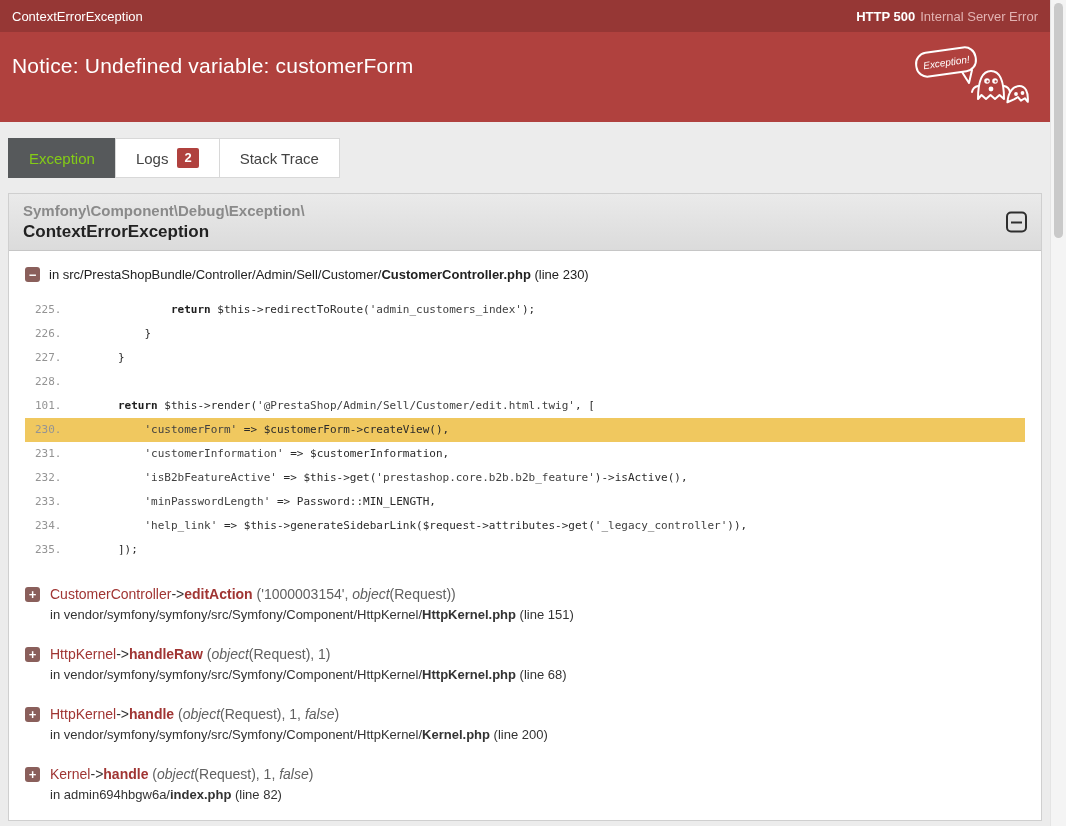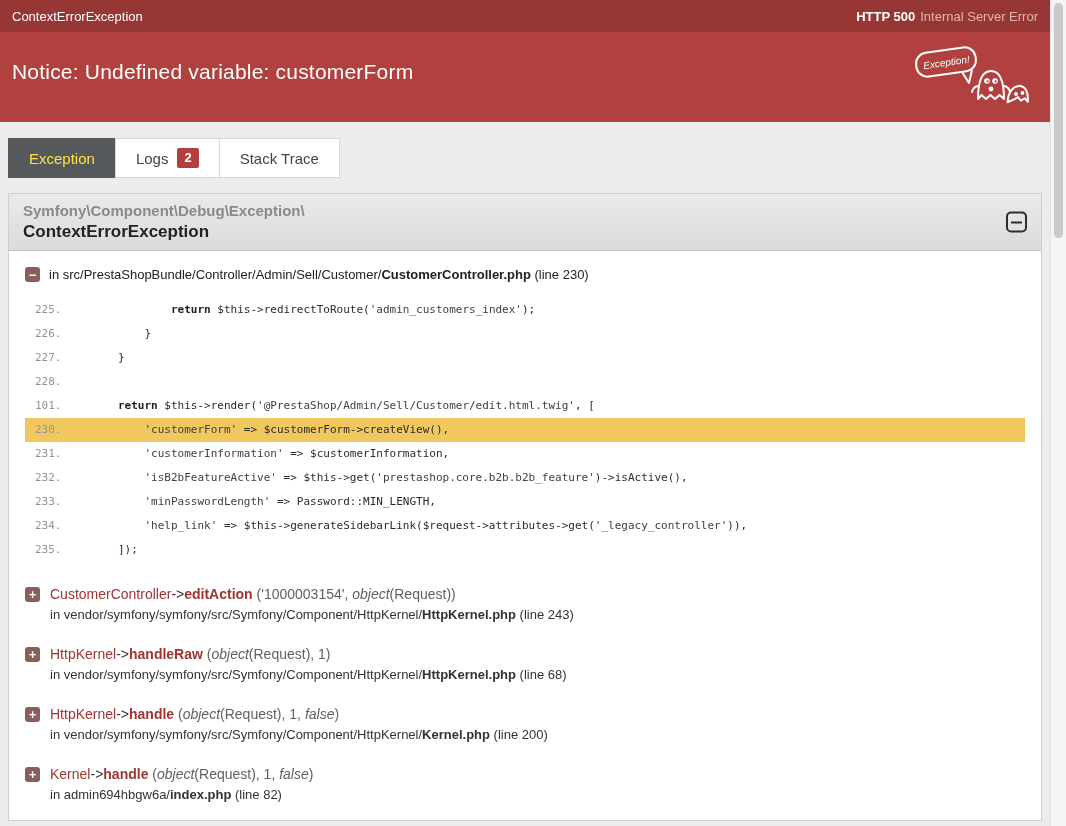--- a/index.html
+++ b/index.html
@@ -5,28 +5,28 @@
   html,body{margin:0;padding:0}
   body{width:1066px;height:826px;background:#ececec;font-family:"Liberation Sans",sans-serif;overflow:hidden;position:relative}
   .page{position:absolute;left:0;top:0;width:1050px}
 
   
   .topbar{height:32px;background:#963735;color:#fff;display:flex;align-items:center;justify-content:space-between;padding:0 12px;font-size:13px}
   .topbar .http b{font-weight:bold;color:#fff}
   .topbar .muted{color:#e2b3b2;margin-left:5px}
 
   
-  .banner{height:90px;background:#b0413e;color:#fff;position:relative;padding:28px 12px;box-sizing:border-box}
+  .banner{height:90px;background:#b0413e;color:#fff;position:relative;padding:22px 12px;box-sizing:border-box}
   .banner h1{margin:0;font-size:21px;font-weight:400;letter-spacing:.2px}
   .ghost{position:absolute;right:14px;top:12px}
 
   
   .tabs{display:flex;margin:16px 8px 15px 8px}
   .tab{border:1px solid #d8d8d8;background:#fff;color:#434343;font-size:15px;padding:0 20px;height:40px;display:flex;align-items:center;gap:9px;margin-right:-1px;cursor:pointer;box-sizing:border-box}
-  .tab.active{background:#56595b;color:#fde047;border-color:#56595b}
+  .tab.active{background:#56595b;color:#84cc16;border-color:#56595b}
   .badge{background:#b0413e;color:#fff;font-size:13px;font-weight:bold;padding:2px 7px;border-radius:2px;line-height:1.2}
 
   
   .panel{margin:0 8px;background:#fff;border:1px solid #cfcfcf}
   .panel-header{background:linear-gradient(#eaeaea,#dbdbdb);border-bottom:1px solid #c6c6c6;padding:8px 14px;position:relative}
   .ns{color:#8a8a8a;font-weight:bold;font-size:15px}
   .cls-name{color:#222;font-weight:bold;font-size:17px;margin-top:3px}
   .collapse-btn{position:absolute;right:14px;top:50%;transform:translateY(-50%);width:21px;height:21px;border:2px solid #2e2e2e;border-radius:5px;background:transparent;cursor:pointer;box-sizing:border-box}
   .collapse-btn::after{content:"";position:absolute;left:3px;right:3px;top:50%;height:2px;margin-top:-1px;background:#2e2e2e}
 
@@ -174,21 +174,21 @@
           <div class="code-line">
             <span class="ln">235.</span>
             <span class="lc"><span class="sg-p">        ]);</span></span>
           </div>
         </div>
 
       <div>
           <div class="frame">
             <span class="toggle">+</span>
             <div class="frame-call"><span class="sg-cls">CustomerController</span><span class="sg-d">-&gt;</span><span class="sg-m">editAction</span><span class="sg-arg"> (</span><span class="sg-arg">'1000003154', </span><span class="sg-obj">object</span><span class="sg-arg">(Request))</span></div>
-            <div class="frame-loc"><span>in vendor/symfony/symfony/src/Symfony/Component/HttpKernel/</span><b>HttpKernel.php</b><span> (line 243)</span></div>
+            <div class="frame-loc"><span>in vendor/symfony/symfony/src/Symfony/Component/HttpKernel/</span><b>HttpKernel.php</b><span> (line 151)</span></div>
           </div>
           <div class="frame">
             <span class="toggle">+</span>
             <div class="frame-call"><span class="sg-cls">HttpKernel</span><span class="sg-d">-&gt;</span><span class="sg-m">handleRaw</span><span class="sg-arg"> (</span><span class="sg-obj">object</span><span class="sg-arg">(Request), 1)</span></div>
             <div class="frame-loc"><span>in vendor/symfony/symfony/src/Symfony/Component/HttpKernel/</span><b>HttpKernel.php</b><span> (line 68)</span></div>
           </div>
           <div class="frame">
             <span class="toggle">+</span>
             <div class="frame-call"><span class="sg-cls">HttpKernel</span><span class="sg-d">-&gt;</span><span class="sg-m">handle</span><span class="sg-arg"> (</span><span class="sg-obj">object</span><span class="sg-arg">(Request), 1, </span><span class="sg-obj">false</span><span class="sg-arg">)</span></div>
             <div class="frame-loc"><span>in vendor/symfony/symfony/src/Symfony/Component/HttpKernel/</span><b>Kernel.php</b><span> (line 200)</span></div>

